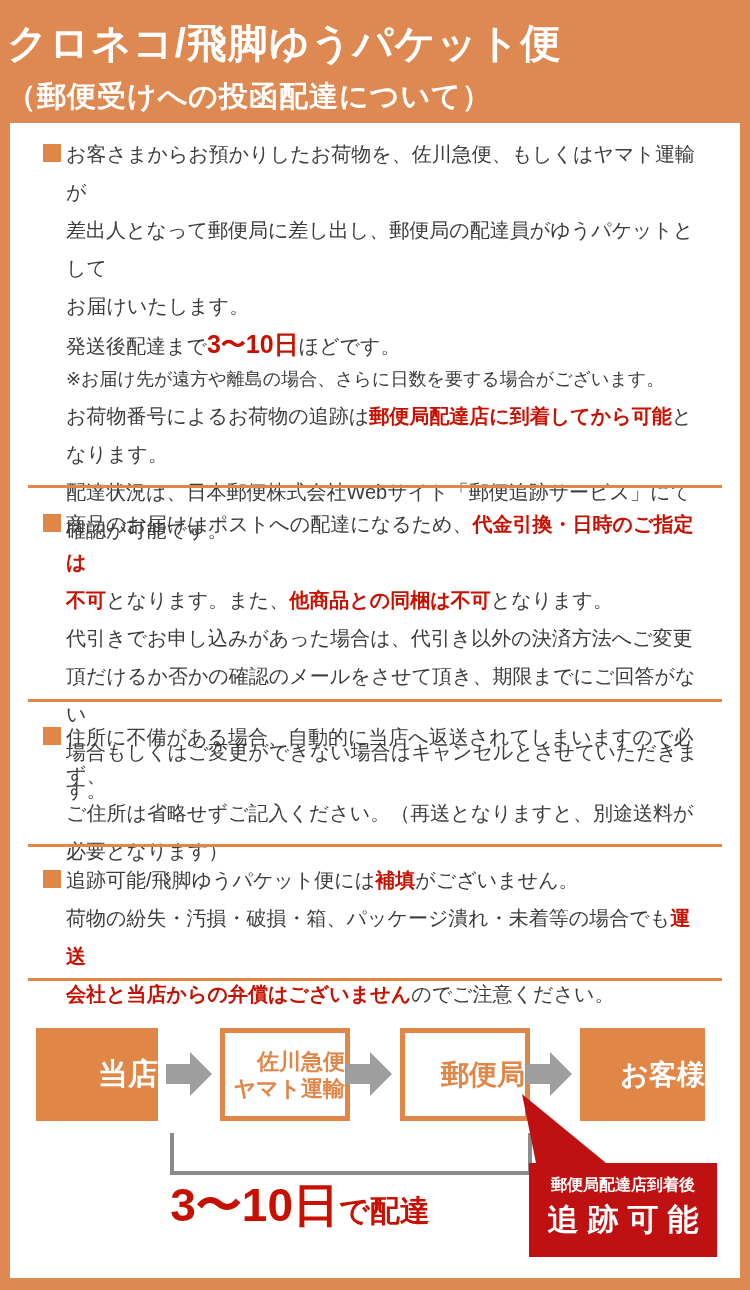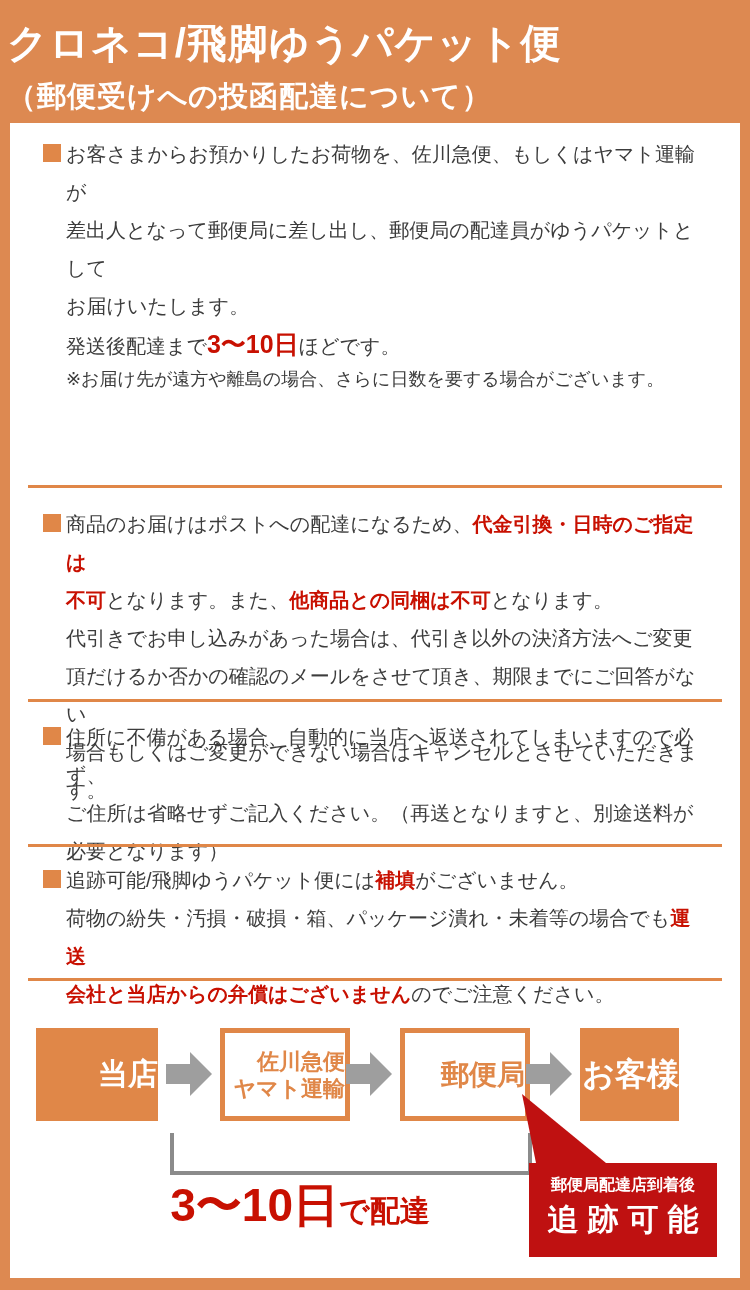--- a/index.html
+++ b/index.html
@@ -25,21 +25,21 @@
   .sg-r{color:var(--red,#C81001);font-weight:bold;}
   .sg-rb{color:var(--red,#C81001);font-weight:bold;font-size:25px;}
   .divider{position:absolute;left:18px;width:694px;height:3px;background:var(--orange2,#E08748);}
   
   .fbox{position:absolute;top:905px;height:93px;display:flex;flex-direction:column;justify-content:center;align-items:flex-end;box-sizing:border-box;}
   .fbox.filled{background:var(--orange2,#E08748);color:#fff;}
   .fbox.outline{background:#fff;border:5px solid var(--orange2,#E08748);color:var(--orange2,#E08748);}
   .step0{left:26px;width:122px;font-size:30px;font-weight:bold;}
   .step1{left:210px;width:130px;font-size:22px;font-weight:bold;line-height:27px;}
   .step2{left:390px;width:130px;font-size:28px;font-weight:bold;font-family:Liberation Serif, serif;}
-  .step3{left:570px;width:99px;font-size:32px;font-weight:bold;}
+  .step3{left:570px;width:125px;font-size:28px;font-weight:bold;}
   .farrow{position:absolute;top:929px;}
   .a0{left:156px;} .a1{left:336px;} .a2{left:516px;}
   .bracket{position:absolute;left:148px;top:1008px;}
   .duration{position:absolute;left:80px;top:1052px;width:420px;text-align:center;color:var(--red,#C81001);font-weight:bold;white-space:nowrap;}
   .duration .big{font-size:46px;}
   .duration .small2{font-size:30px;}
   .trackbox{position:absolute;left:519px;top:1040px;width:188px;height:94px;background:var(--redbox,#BF1111);color:#fff;text-align:center;}
   .trackbox .t1{font-size:16px;font-weight:bold;margin-top:12px;}
   .trackbox .t2{font-size:31px;font-weight:bold;letter-spacing:9px;text-indent:9px;margin-top:3px;}
   .callout{position:absolute;left:500px;top:965px;}
@@ -52,20 +52,21 @@
   <div class="subtitle">（郵便受けへの投函配達について）</div>
 </div>
 
 <div class="panel">
 
   <div class="section" style="top:12px;">
     <span class="bullet"></span>
     <div class="paras">
         <div class="para"><span class="sg-n">お客さまからお預かりしたお荷物を、佐川急便、もしくはヤマト運輸が</span><br><span class="sg-n">差出人となって郵便局に差し出し、郵便局の配達員がゆうパケットとして</span><br><span class="sg-n">お届けいたします。</span><br><span class="sg-n">発送後配達まで</span><span class="sg-rb">3〜10日</span><span class="sg-n">ほどです。</span></div>
         <div class="para small"><span class="sg-n">※お届け先が遠方や離島の場合、さらに日数を要する場合がございます。</span></div>
+        <div class="para gap"><span class="sg-n">お荷物番号によるお荷物の追跡は</span><span class="sg-r">郵便局配達店に到着してから可能</span><span class="sg-n">と</span><br><span class="sg-n">なります。</span><br><span class="sg-n">配達状況は、日本郵便株式会社Webサイト「郵便追跡サービス」にて</span><br><span class="sg-n">確認が可能です。</span></div>
       </div>
   </div>
   <div class="divider" style="top:362px;"></div>
 
   <div class="section" style="top:382px;">
     <span class="bullet"></span>
     <div class="paras">
         <div class="para"><span class="sg-n">商品のお届けはポストへの配達になるため、</span><span class="sg-r">代金引換・日時のご指定は</span><br><span class="sg-r">不可</span><span class="sg-n">となります。また、</span><span class="sg-r">他商品との同梱は不可</span><span class="sg-n">となります。</span><br><span class="sg-n">代引きでお申し込みがあった場合は、代引き以外の決済方法へご変更</span><br><span class="sg-n">頂だけるか否かの確認のメールをさせて頂き、期限までにご回答がない</span><br><span class="sg-n">場合もしくはご変更ができない場合はキャンセルとさせていただきます。</span></div>
       </div>
   </div>

